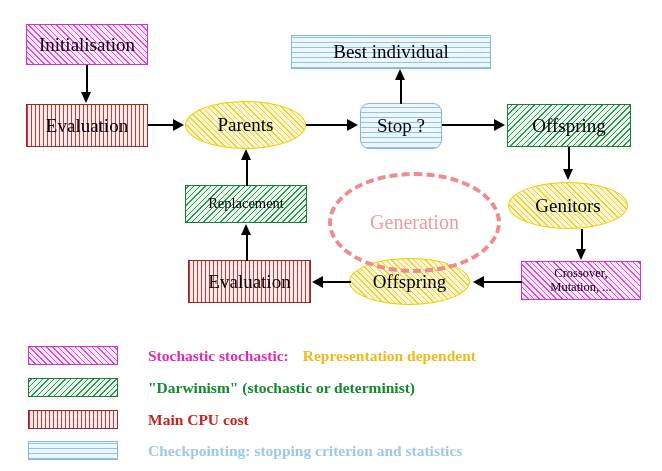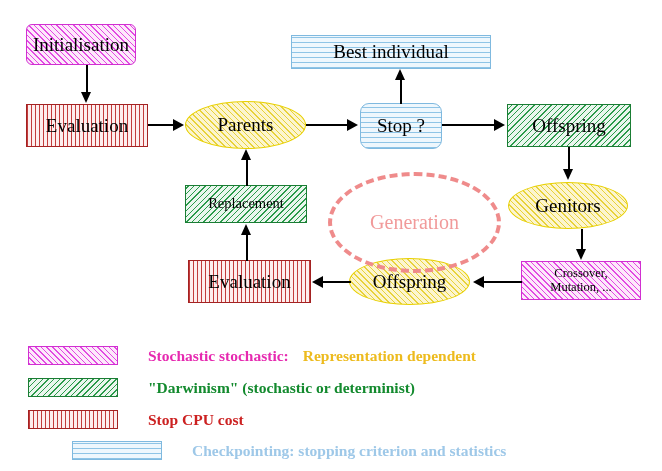--- a/index.html
+++ b/index.html
@@ -69,21 +69,21 @@
   .lt-gold{color:#edbb1e;}
   .lt-green{color:#138a2e;}
   .lt-red{color:#cc2121;}
   .lt-blue{color:#9ec8e8;}
 </style>
 </head>
 <body>
 
 <div id="stage">
 
-  <div class="node fill-magenta" style="left:26px;top:24px;width:110px;height:41px;border-radius:6px;">
+  <div class="node fill-magenta" style="left:26px;top:24px;width:122px;height:41px;">
     <span class="lbl" style="font-size:19px;">Initialisation</span>
   </div>
 
   <div class="node fill-red" style="left:26px;top:104px;width:122px;height:43px;">
     <span class="lbl" style="font-size:19px;">Evaluation</span>
   </div>
 
   <div class="node fill-yellow ellipse" style="left:185px;top:101px;width:121px;height:48px;">
     <span class="lbl" style="font-size:19px;">Parents</span>
   </div>
@@ -164,21 +164,21 @@
     <div class="legend-text lt-gold" style="margin-left:14px;">Representation dependent</div>
   </div>
 
   <div class="legend-row" style="top:378px;">
     <div class="swatch fill-green"></div>
     <div class="legend-text lt-green">"Darwinism" (stochastic or determinist)</div>
   </div>
 
   <div class="legend-row" style="top:410px;">
     <div class="swatch fill-red"></div>
-    <div class="legend-text lt-red">Stop CPU cost</div>
+    <div class="legend-text lt-red">Main CPU cost</div>
   </div>
 
-  <div class="legend-row" style="top:441px;margin-left:44px;">
+  <div class="legend-row" style="top:441px;">
     <div class="swatch fill-blue"></div>
     <div class="legend-text lt-blue">Checkpointing: stopping criterion and statistics</div>
   </div>
 
 </div>
 
 </body></html>

